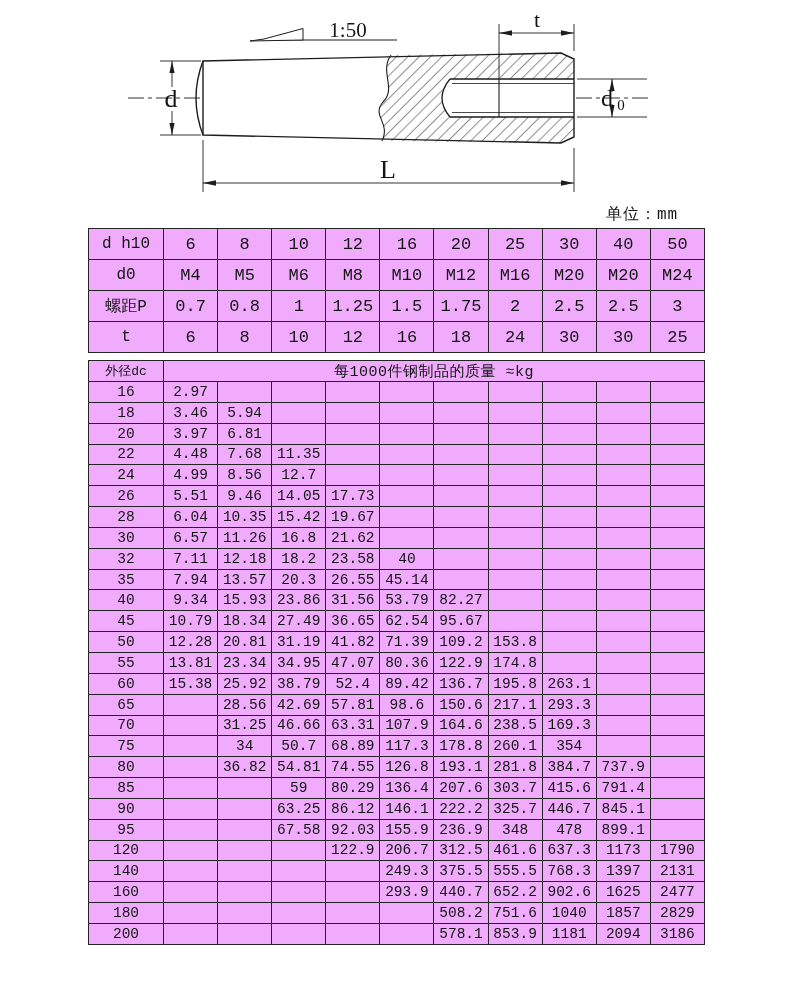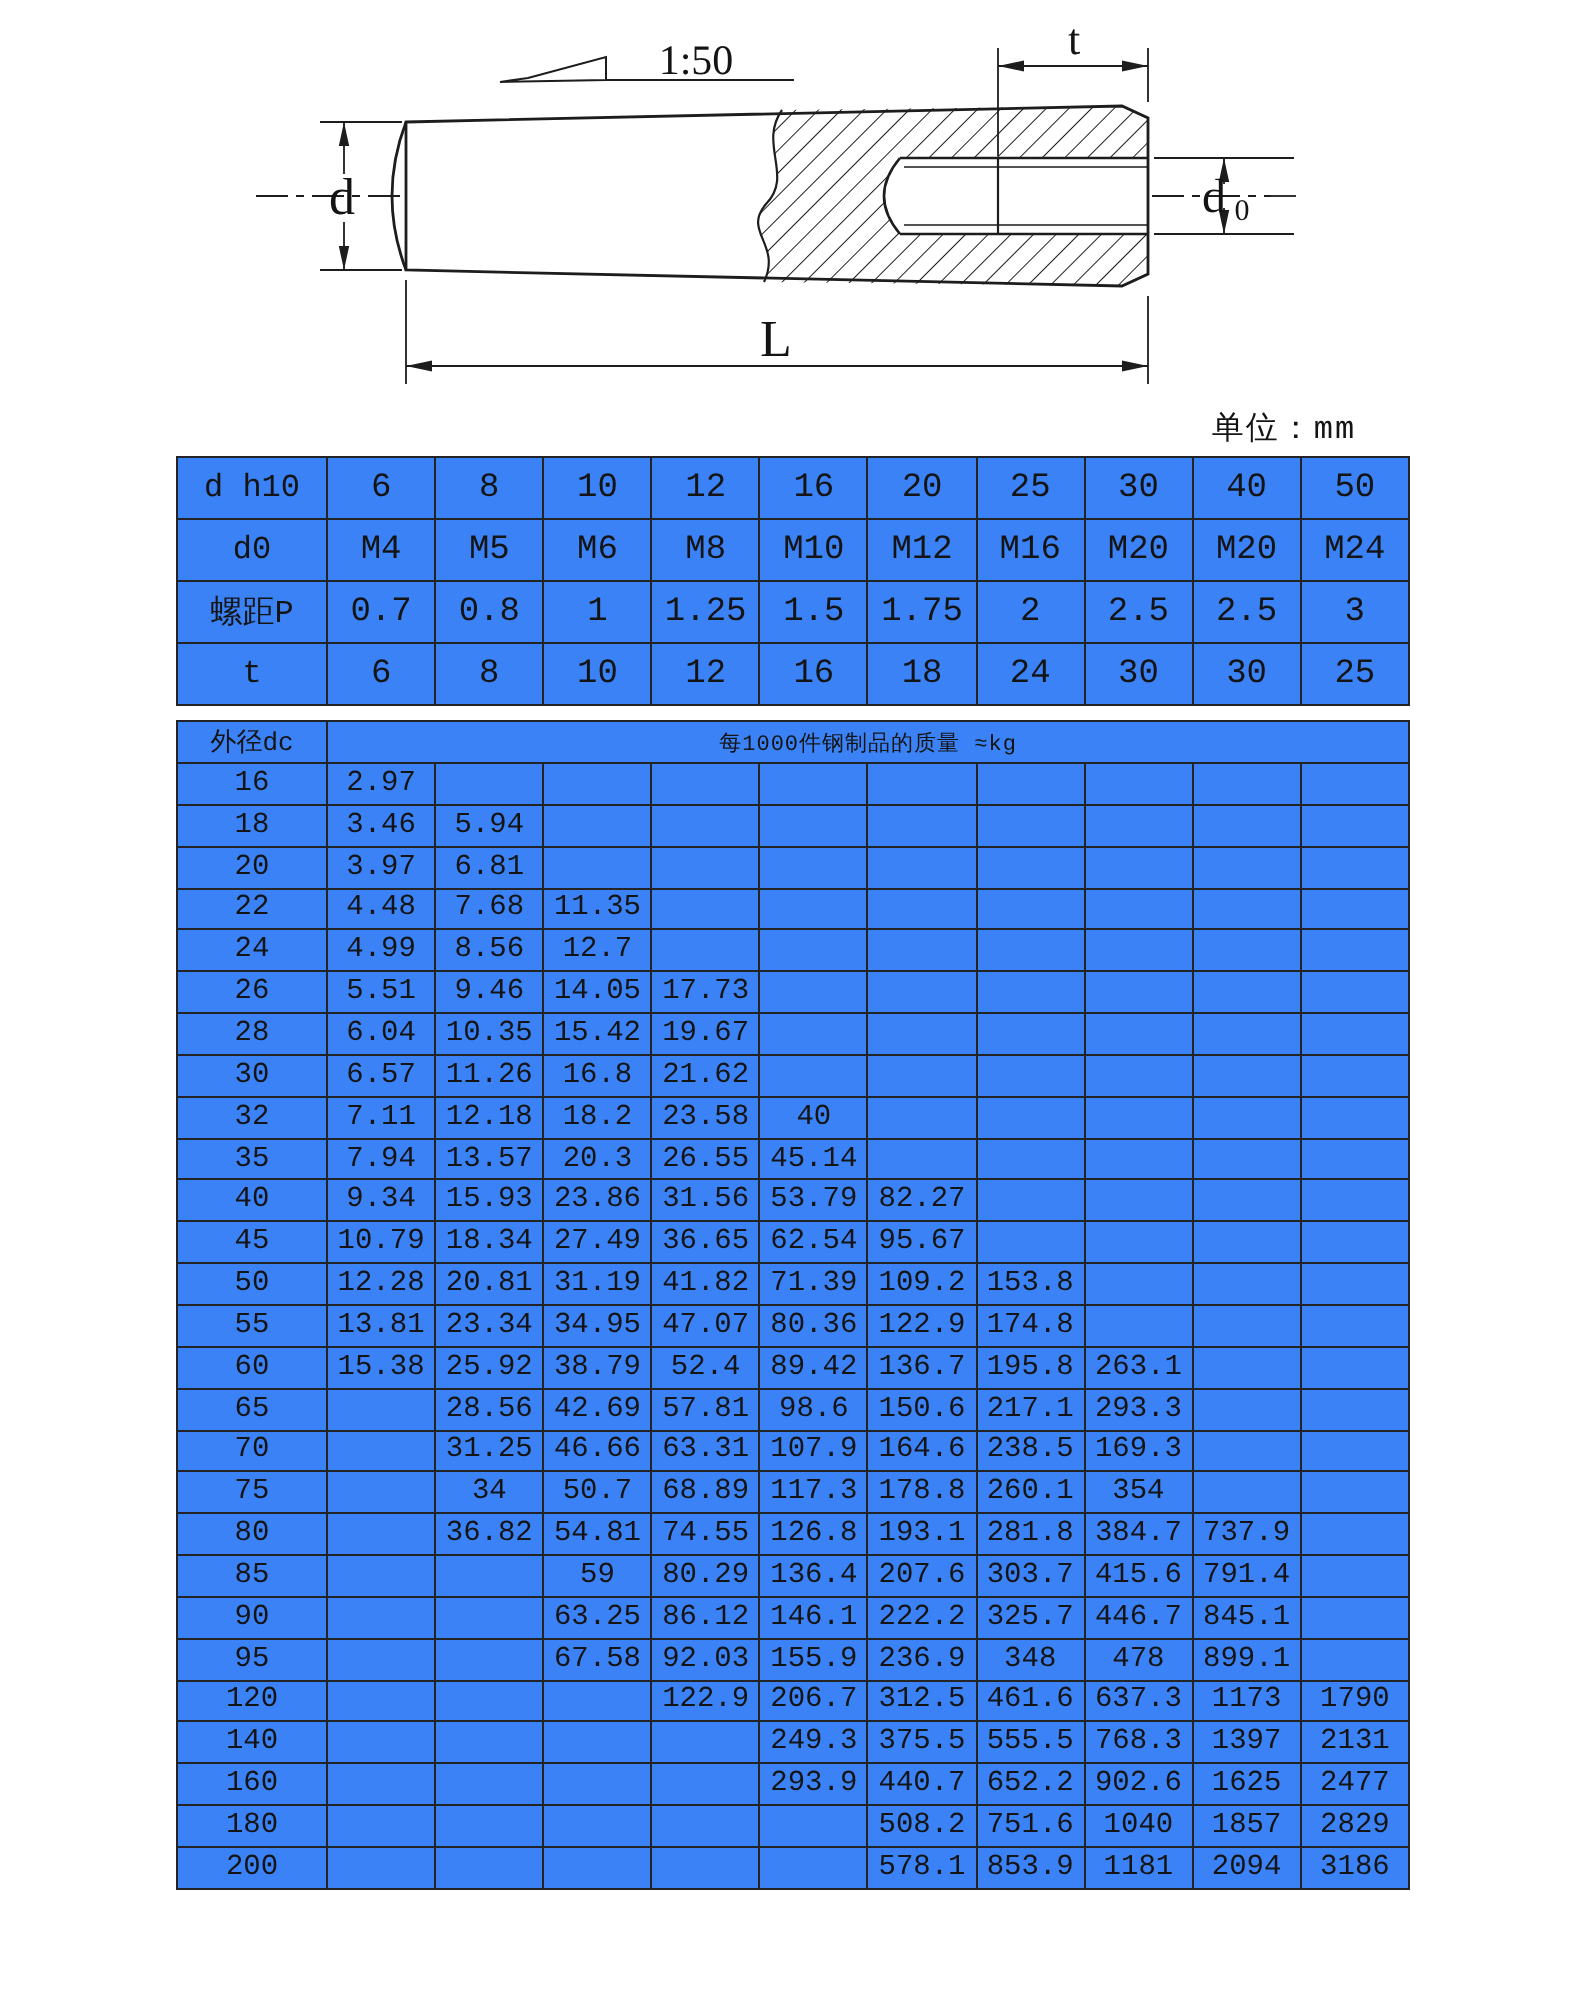--- a/index.html
+++ b/index.html
@@ -6,32 +6,32 @@
   body{
     width:790px;height:1002px;position:relative;background:#ffffff;
     font-family:"Liberation Mono","DejaVu Sans Mono",monospace;color:#141414;
     overflow:hidden;
   }
   .drawing{position:absolute;top:0;left:0;}
   .unit-label{
     position:absolute;top:204px;left:577px;width:130px;
     font-size:16px;letter-spacing:1px;white-space:nowrap;text-align:center;
   }
-  table{border-collapse:collapse;table-layout:fixed;position:absolute;left:88px;background:#3b82f6;}
+  table{border-collapse:collapse;table-layout:fixed;position:absolute;left:88px;background:#f0abfc;}
   td{border:1px solid #242424;text-align:center;vertical-align:middle;padding:0;overflow:hidden;white-space:nowrap;}
   #spec-table{top:228px;width:616px;}
   #spec-table td{height:30px;font-size:17px;}
   #spec-table td.lbl{font-size:16px;}
   #mass-table{top:360px;width:616px;}
   #mass-table td{font-size:14.5px;}
   #mass-table tr.hdr td{height:22px;font-size:15px;}
   #mass-table tr.hdr td.lbl{font-size:12.5px;}
   #mass-table tr.sub td{height:20px;}
   #mass-table tr.sub td.lbl{font-size:13px;}
-  #mass-table tr.sub td.span-cell{font-size:11px;letter-spacing:0.5px;}
+  #mass-table tr.sub td.span-cell{font-size:15px;letter-spacing:0.5px;}
   #mass-table tr.data td{height:19.85px;}
   .serif-label{font-family:"Liberation Serif","DejaVu Serif",serif;}
 </style>
 </head>
 <body>
 
 <svg class="drawing" width="790" height="205" viewBox="0 0 790 205">
   <defs>
     <pattern id="hatch" width="8" height="8" patternUnits="userSpaceOnUse" patternTransform="rotate(45)">
       <line x1="0" y1="0" x2="0" y2="8" stroke="#1d1d1d" stroke-width="1"></line>

